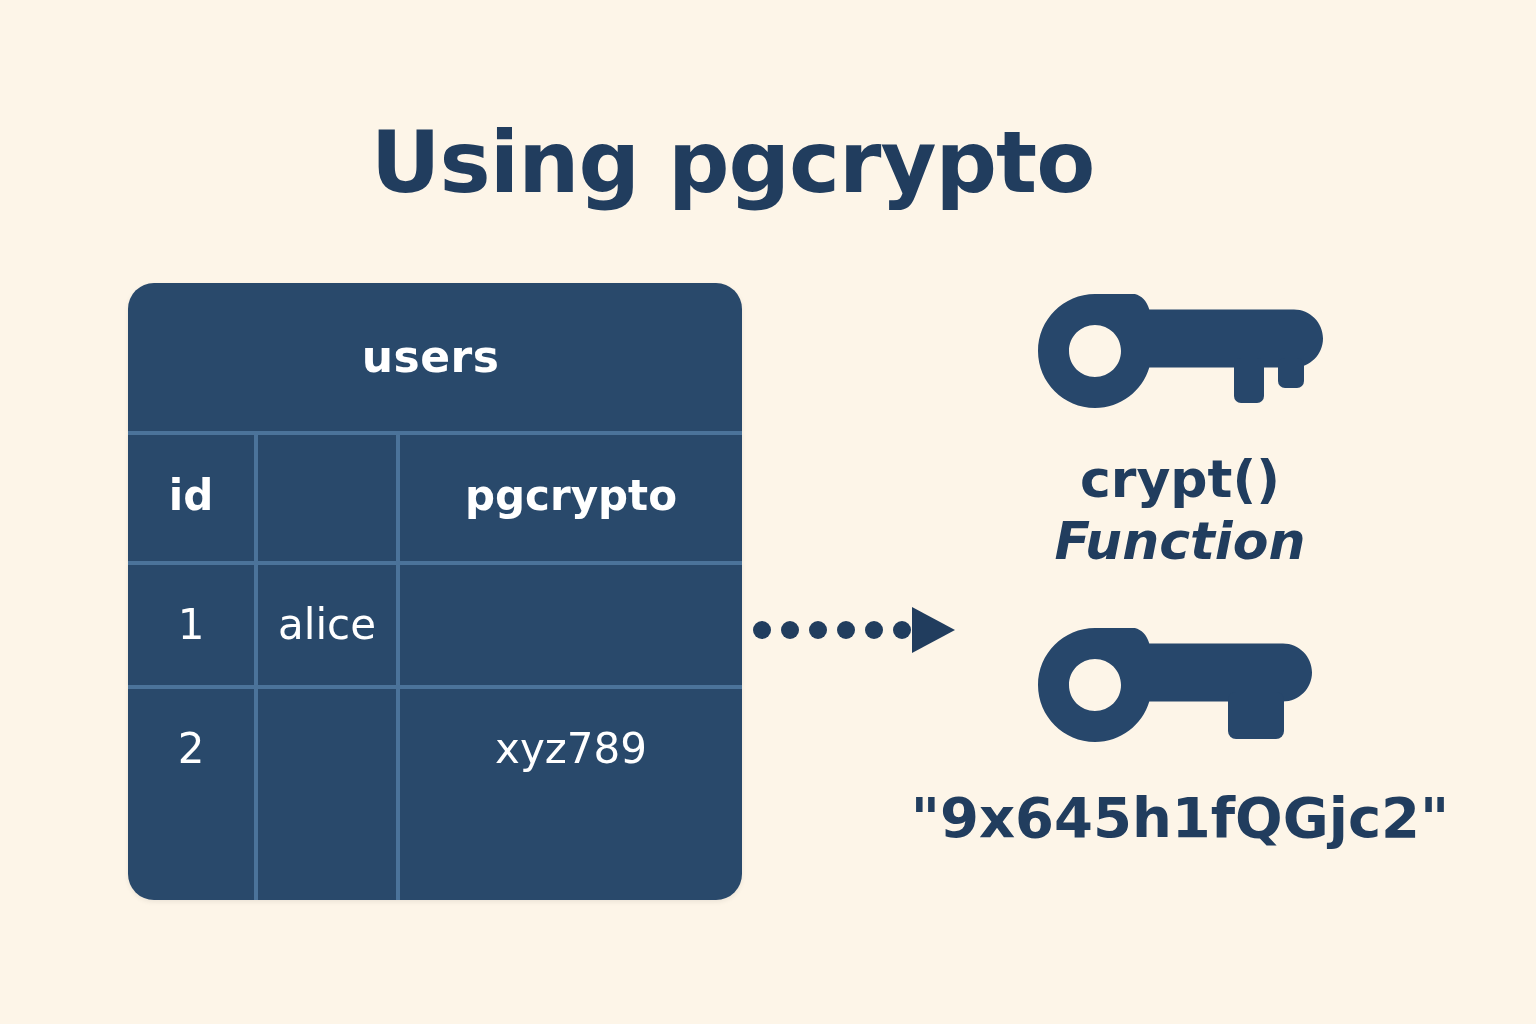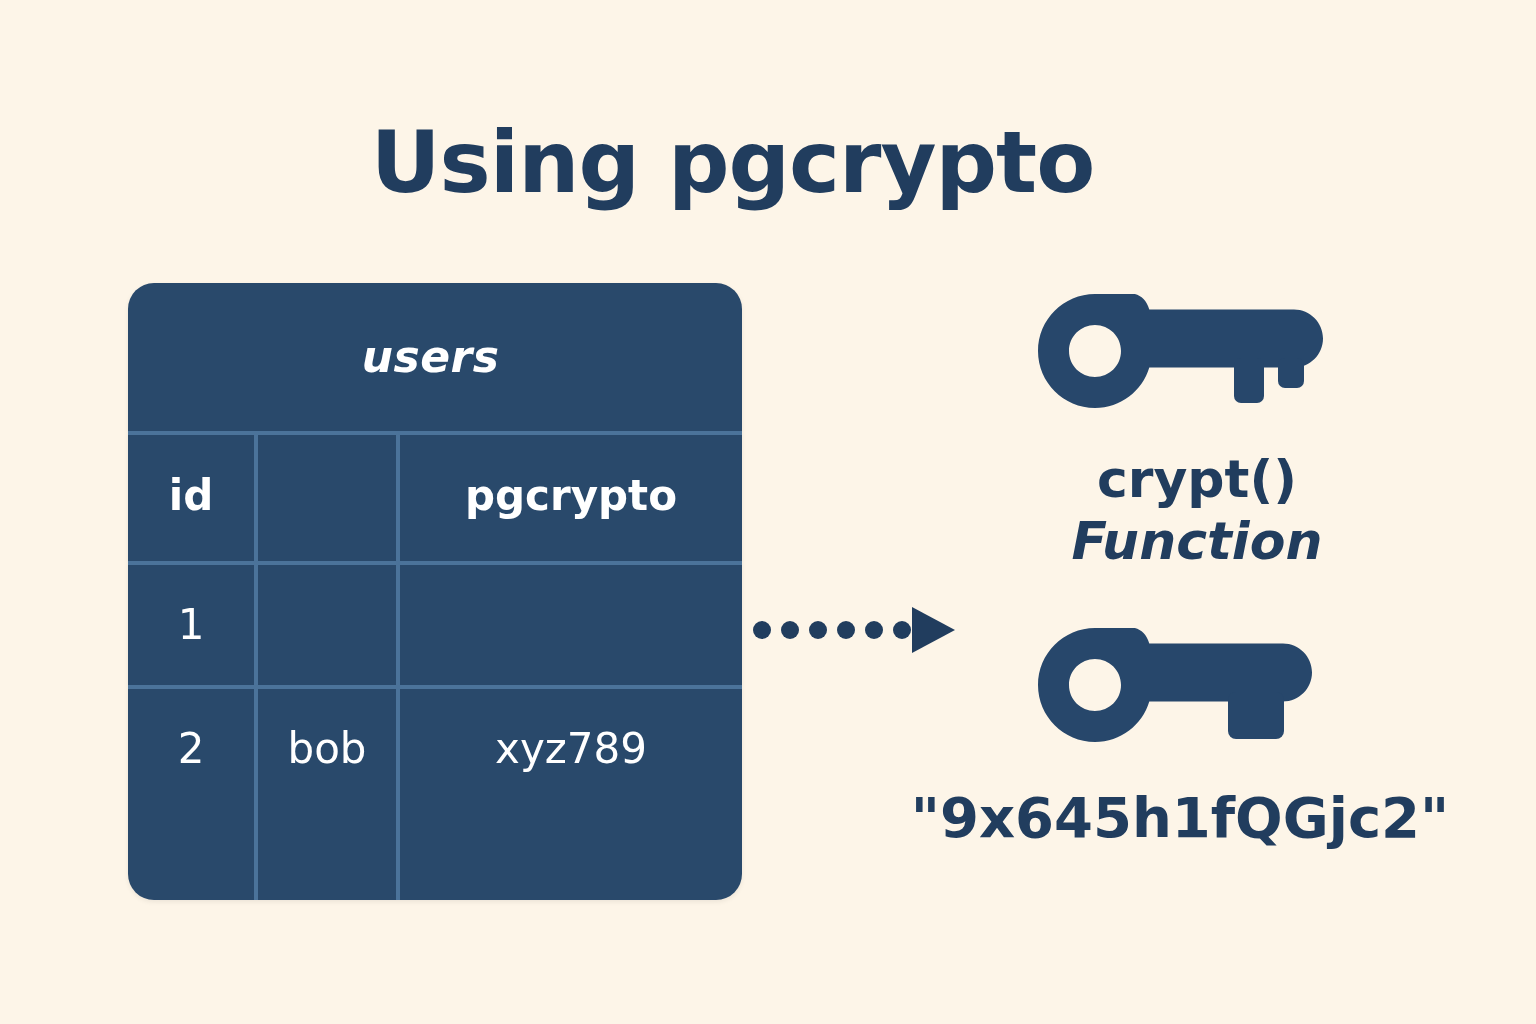--- a/index.html
+++ b/index.html
@@ -49,21 +49,20 @@
     left: 0;
     top: 0;
     width: 605px;
     height: 148px;
     line-height: 148px;
     text-align: center;
     color: #ffffff;
     font-weight: bold;
     font-size: 44px;
     letter-spacing: 0.5px;
-    font-style: italic;
   }
   
   .hrule {
     position: absolute;
     left: 0;
     width: 614px;
     height: 4px;
     background: #4b739a;
   }
   #hrule-head   { top: 148px; }
@@ -121,21 +120,21 @@
     width: 640px;
     height: 600px;
   }
   #key-icon-top {
     position: absolute;
     left: 178px;
     top: 6px;
   }
   #crypt-label {
     position: absolute;
-    left: 17px;
+    left: 0;
     top: 160px;
     width: 640px;
     text-align: center;
     color: #213d5e;
     font-weight: bold;
     font-size: 52px;
     line-height: 62px;
     white-space: nowrap;
   }
   #crypt-label .line2 { display: block; font-style: italic; }
@@ -169,23 +168,23 @@
   <div class="hrule" id="hrule-row1"></div>
   <div class="hrule" id="hrule-row2"></div>
 
   <div class="vrule" id="vrule-1"></div>
   <div class="vrule" id="vrule-2"></div>
 
   <div class="cell header row-head col-id">id</div>
   <div class="cell header row-head col-pass">pgcrypto</div>
 
   <div class="cell body row-1 col-id">1</div>
+  <div class="cell body row-1 col-user">alice</div>
 
   <div class="cell body row-2 col-id">2</div>
-  <div class="cell body row-2 col-user">bob</div>
   <div class="cell body row-2 col-pass">xyz789</div>
 
 </div>
 
 <div id="arrow">
   <svg width="205" height="50" viewBox="0 0 205 50" xmlns="http://www.w3.org/2000/svg">
     <g fill="#213d5e">
       <circle cx="10" cy="25" r="9"></circle>
       <circle cx="38" cy="25" r="9"></circle>
       <circle cx="66" cy="25" r="9"></circle>

